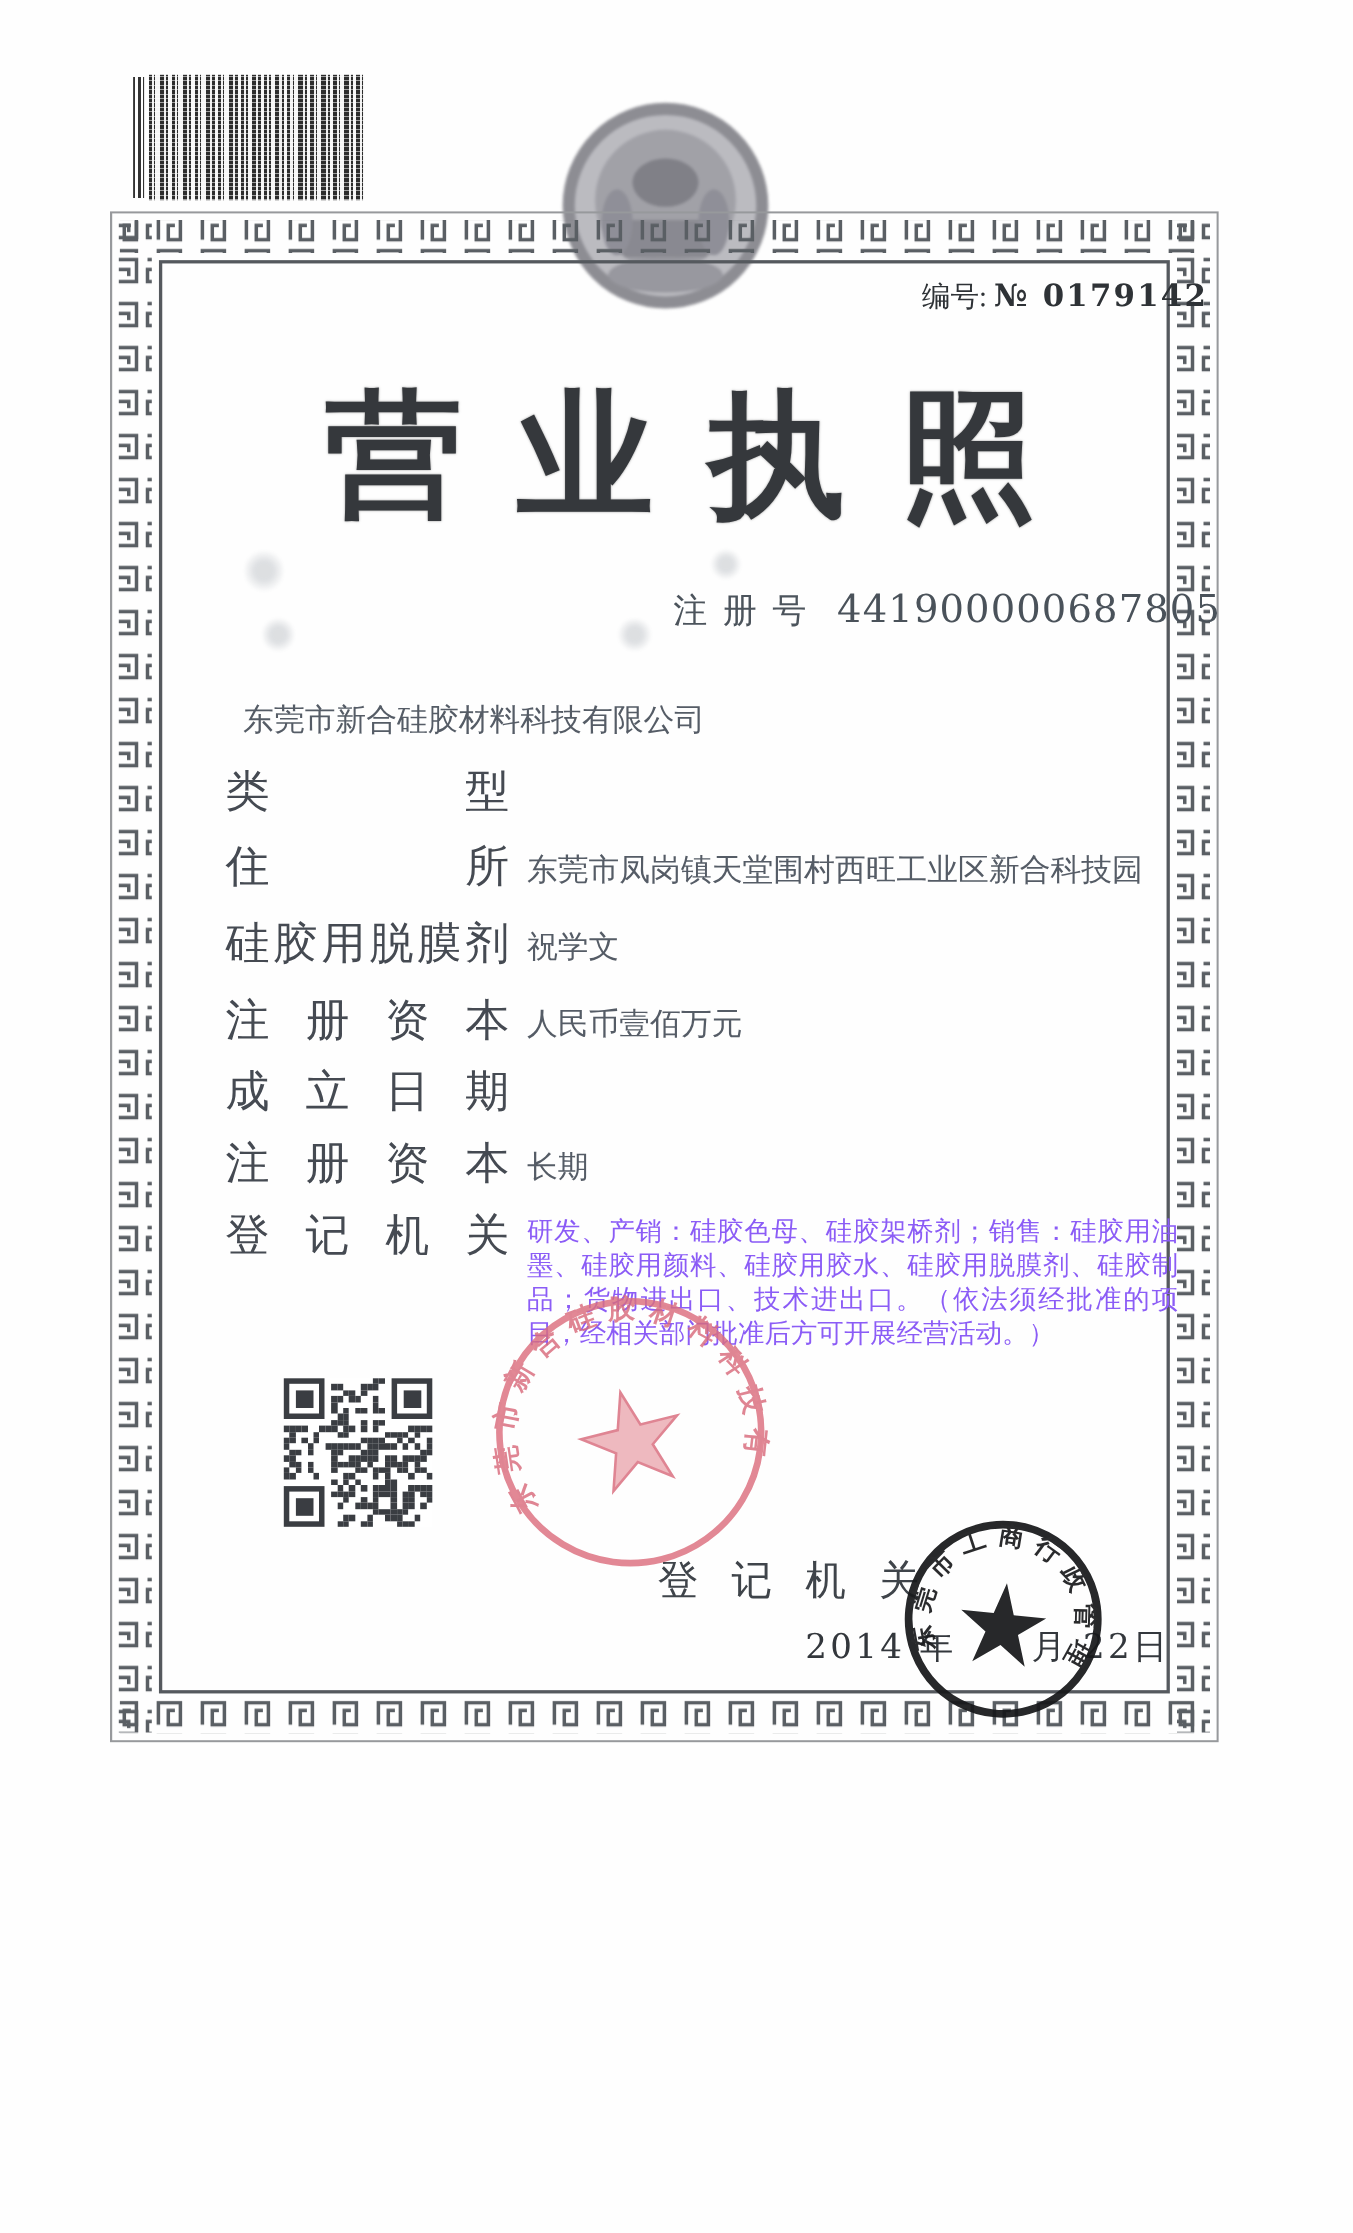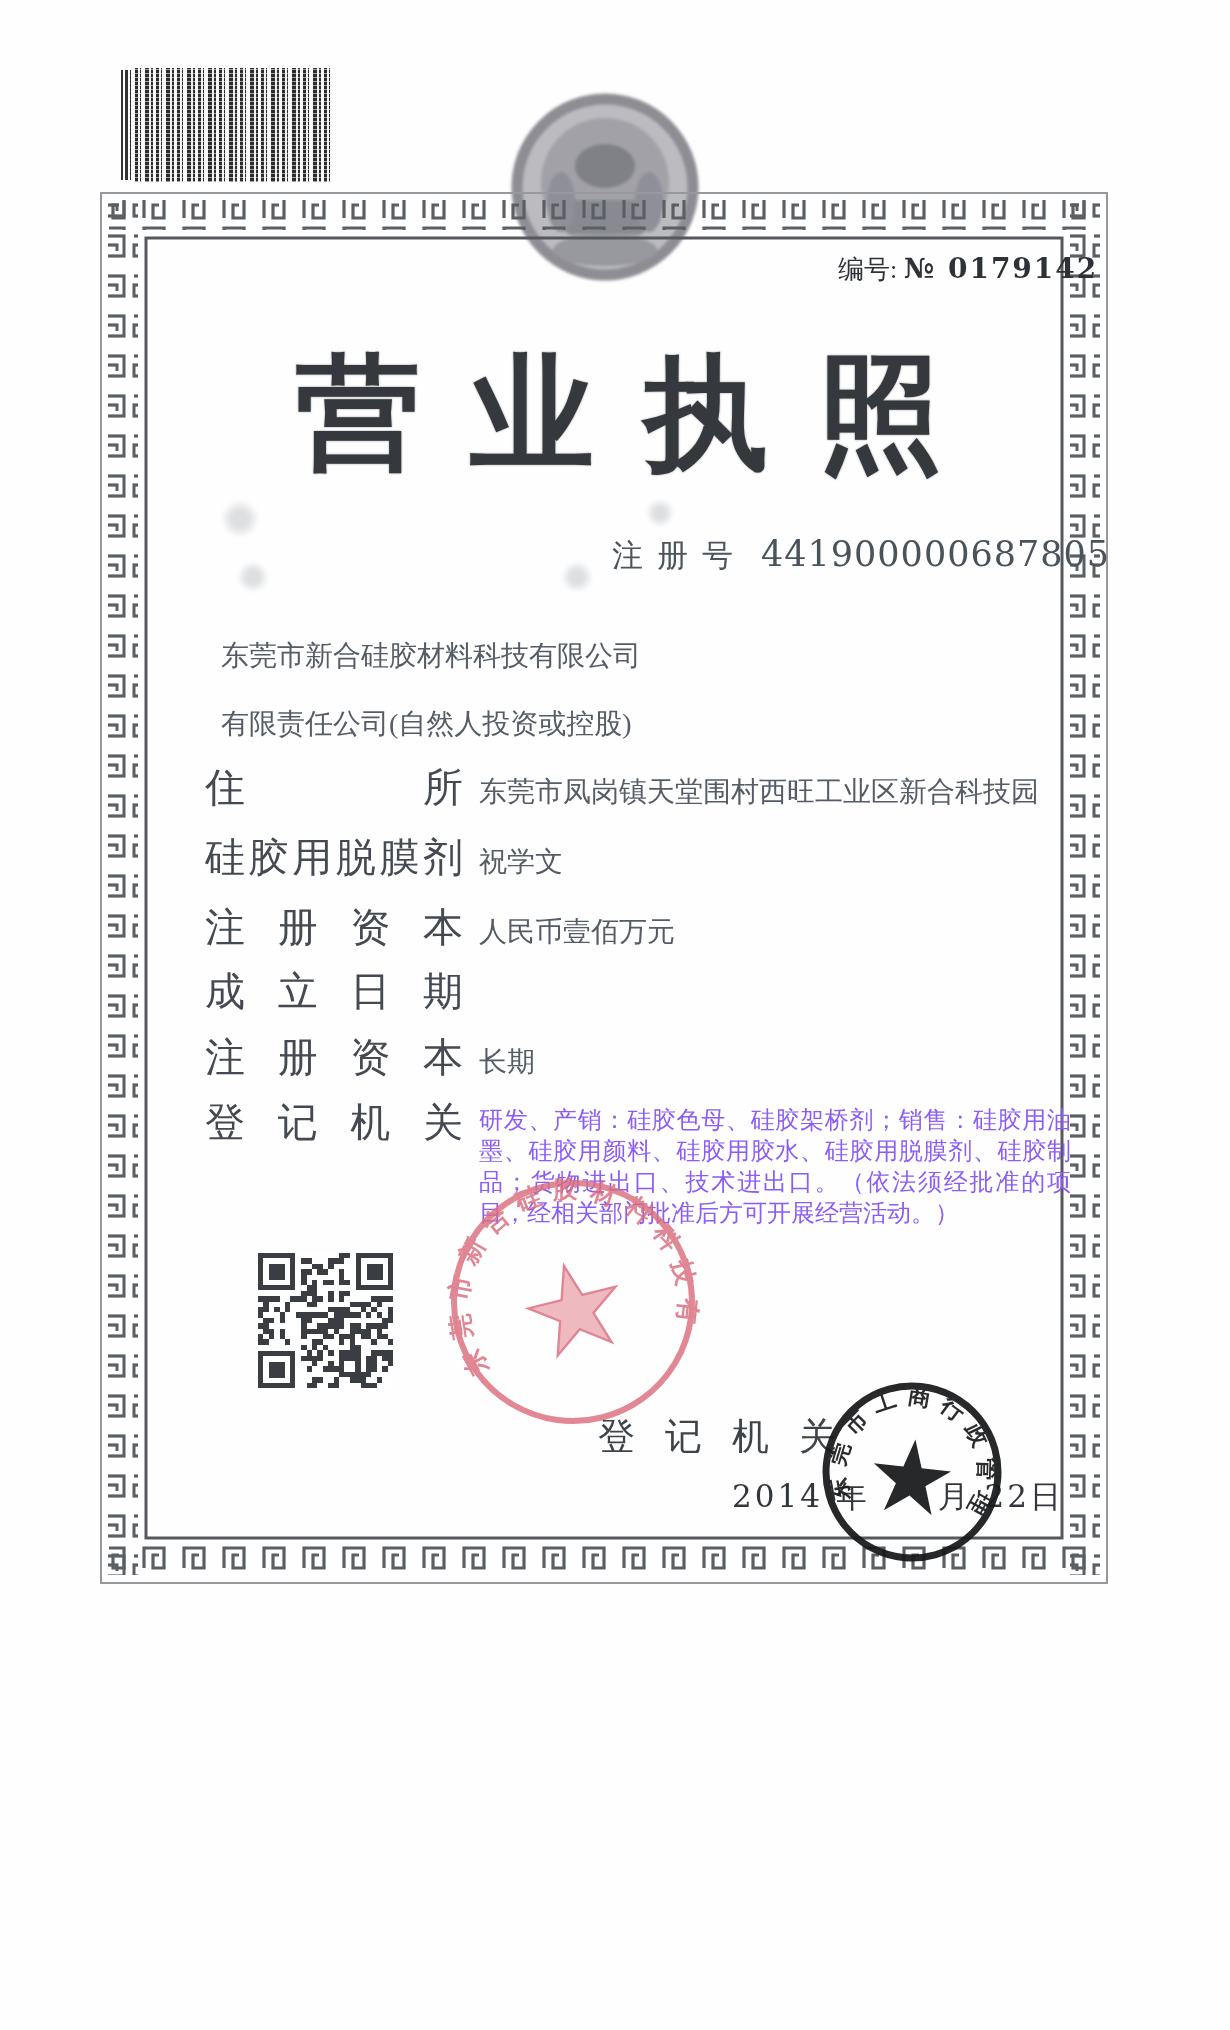--- a/index.html
+++ b/index.html
@@ -99,21 +99,21 @@
   <div class="regline">
     <span class="lab">注册号</span>
     <span class="num">441900000687805</span>
   </div>
 
   <div class="rows">
     <div class="row r1">
       <div class="val">东莞市新合硅胶材料科技有限公司</div>
     </div>
     <div class="row r2">
-      <div class="val">有限责任公司(自然人投资或控股)</div>
+      <div class="lab">类型</div>
     </div>
     <div class="row r3">
       <div class="lab">住所</div>
       <div class="val">东莞市凤岗镇天堂围村西旺工业区新合科技园</div>
     </div>
     <div class="row r4">
       <div class="lab">硅胶用脱膜剂</div>
       <div class="val">祝学文</div>
     </div>
     <div class="row r5">

